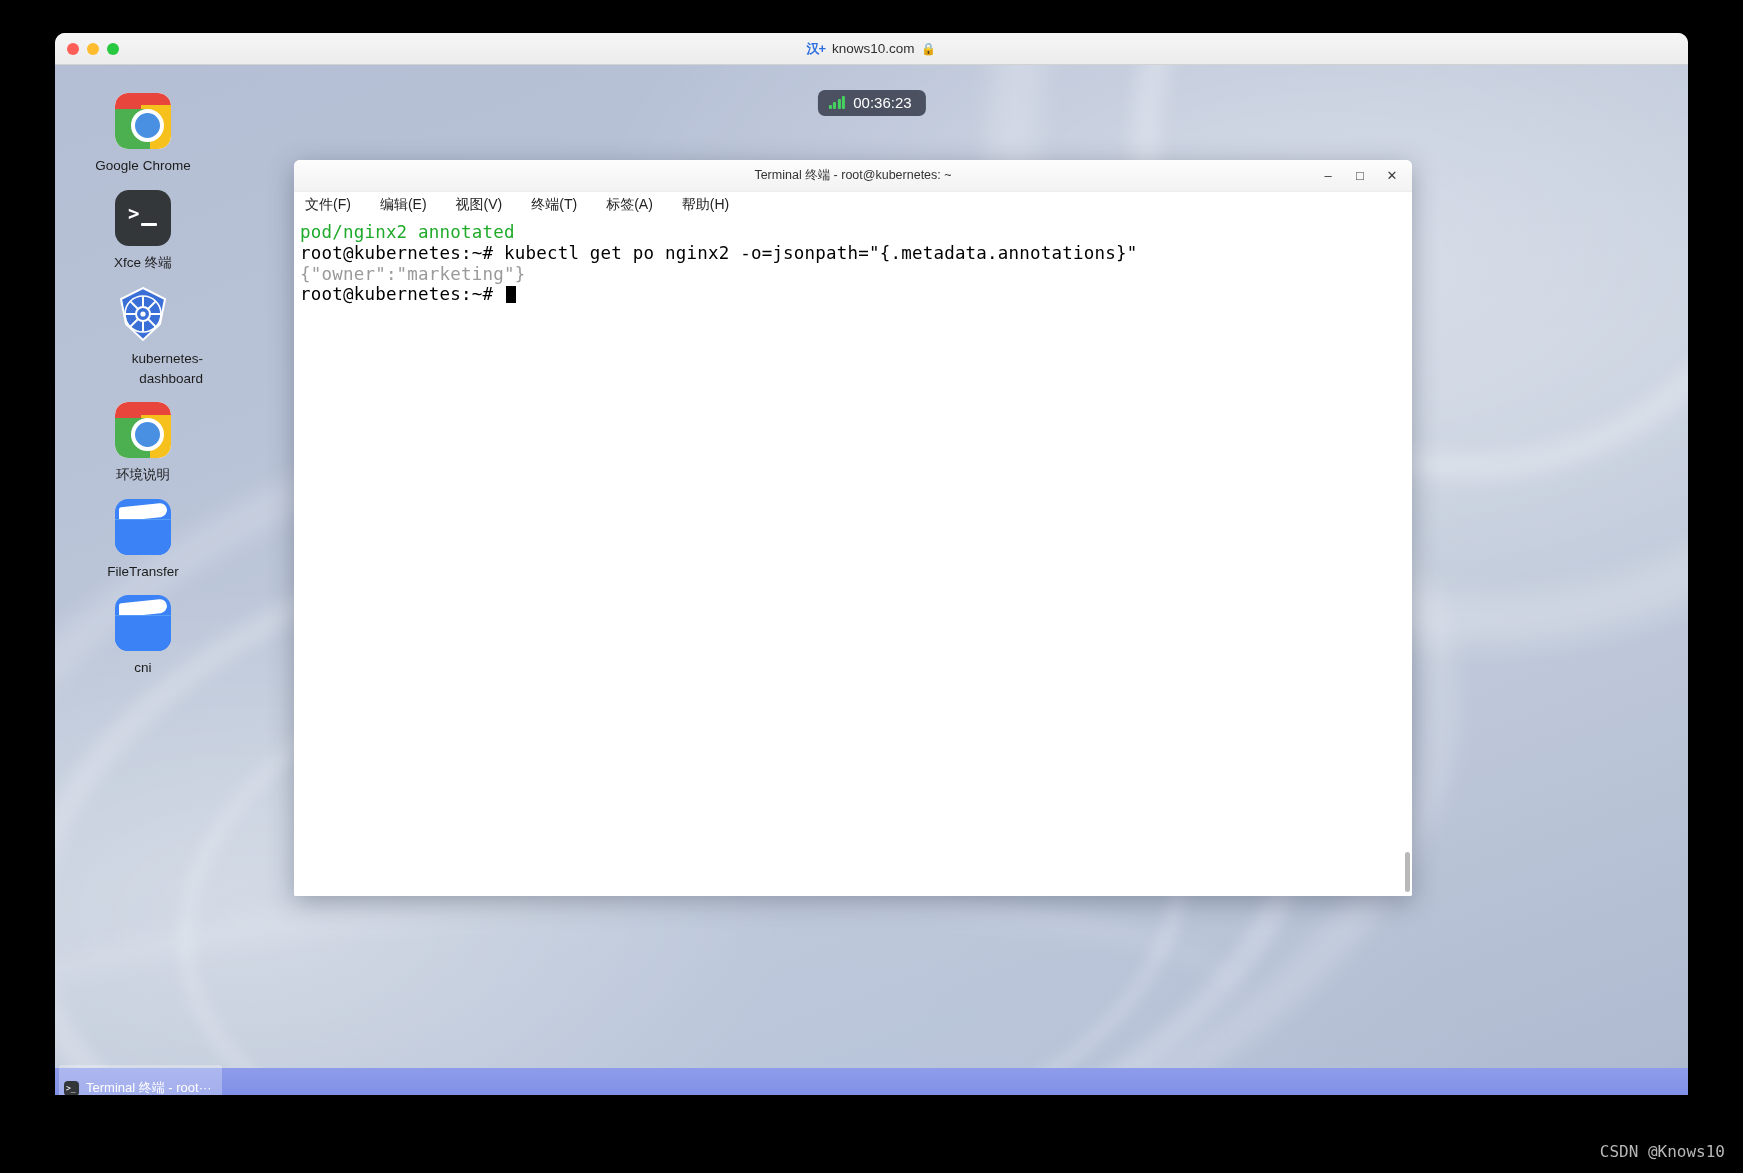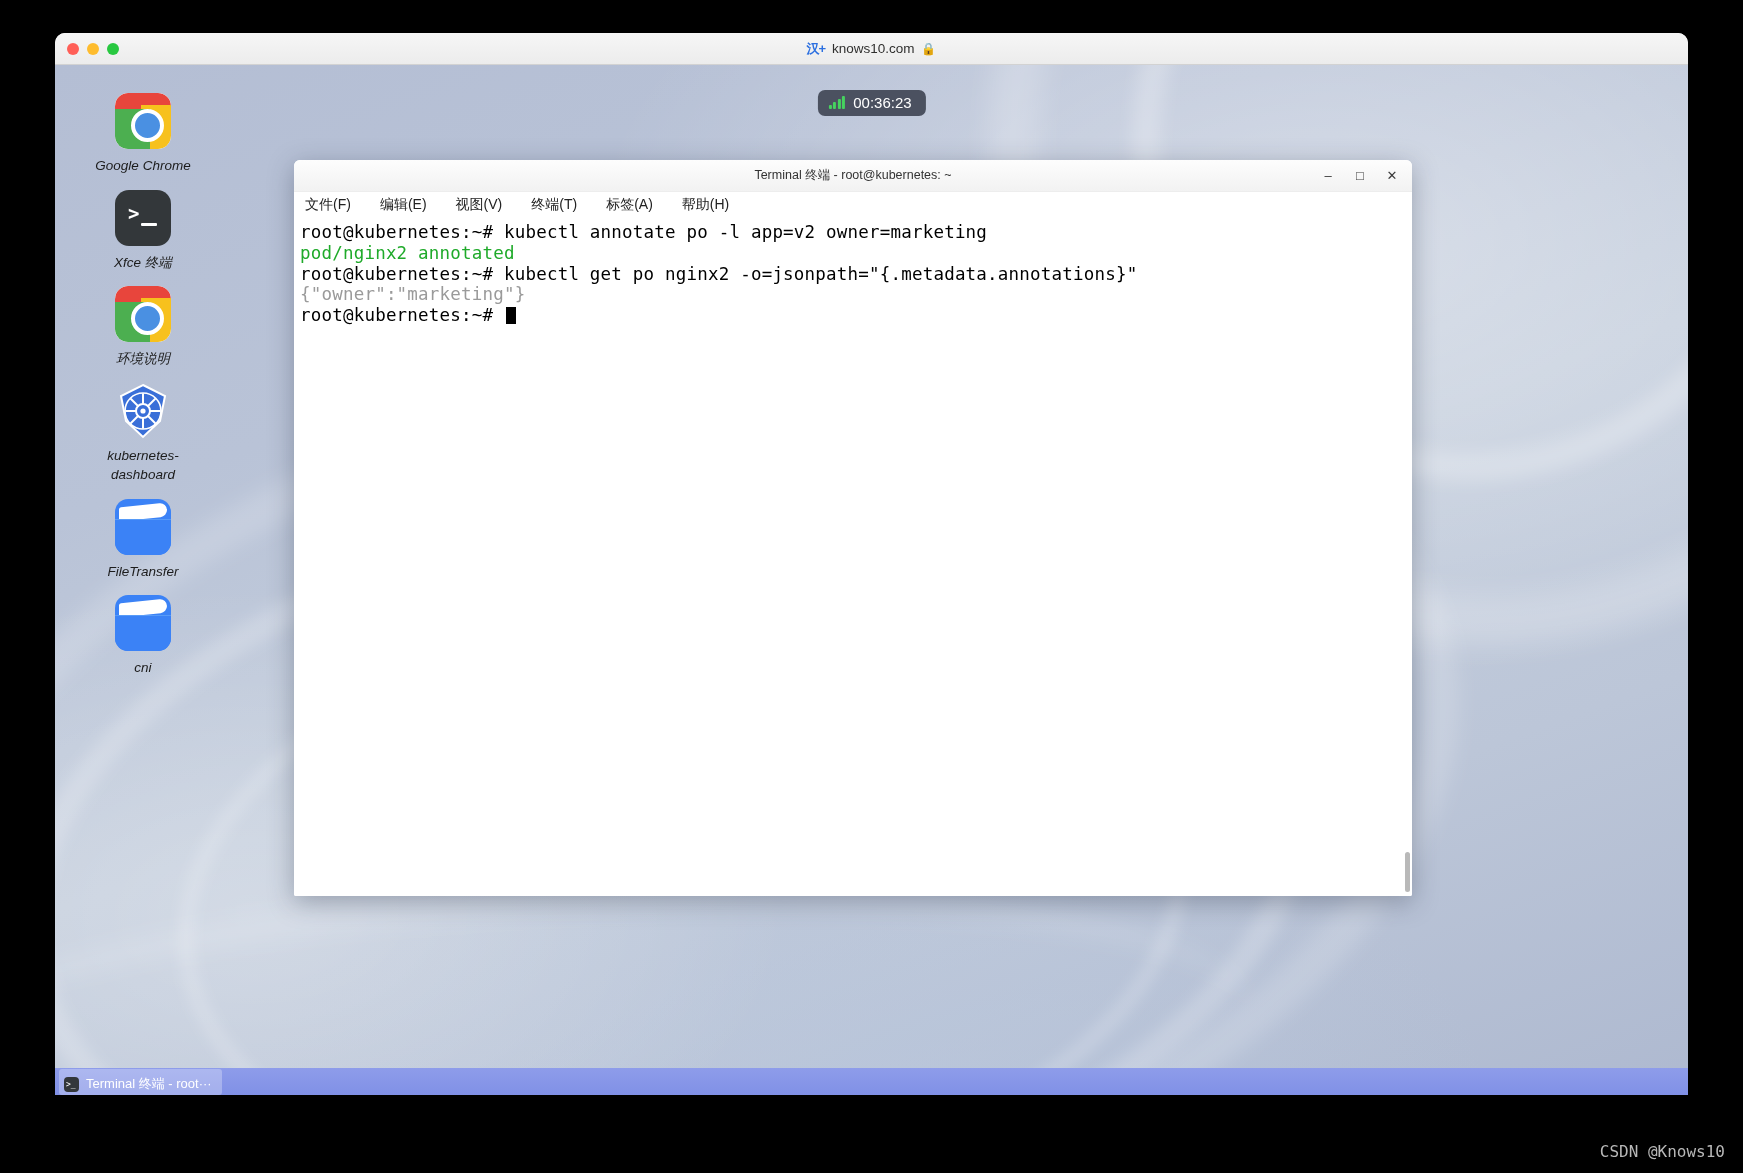--- a/index.html
+++ b/index.html
@@ -189,25 +189,24 @@
   }
   .icon-art {
     width: 56px;
     height: 56px;
     position: relative;
     margin-bottom: 7px;
   }
   .icon-label {
     font-size: 13.5px;
     color: #1c1c1c;
-    text-align: center;
+    text-align: right;
     line-height: 1.45;
     max-width: 120px;
     word-wrap: break-word;
-    font-style: italic;
   }
 
   
   .chrome {
     width: 56px; height: 56px;
     border-radius: 13px;
     overflow: hidden;
     position: relative;
     background: #f3f3f1;
   }
@@ -403,21 +402,21 @@
     display: flex;
     align-items: center;
     padding-left: 4px;
     box-sizing: border-box;
   }
   .task-button {
     display: flex;
     align-items: center;
     gap: 7px;
     height: 22px;
-    padding: 4px 10px 0 5px;
+    padding: 12px 10px 0 5px;
     background: rgba(255,255,255,0.28);
     border-radius: 3px;
     cursor: pointer;
     max-width: 190px;
   }
   .task-icon {
     width: 15px; height: 15px;
     border-radius: 4px;
     background: #33373a;
     position: relative;
@@ -504,32 +503,20 @@
         </div>
 
         <div class="desktop-icon">
           <div class="icon-art">
             <div class="term-icon">
               <span class="prompt">&gt;</span>
               <span class="underline"></span>
             </div>
           </div>
           <div class="icon-label">Xfce 终端</div>
-        </div>
-
-        <div class="desktop-icon">
-          <div class="icon-art">
-            <div class="chrome">
-              <div class="q-red"></div>
-              <div class="q-yellow"></div>
-              <div class="q-green"></div>
-              <div class="ring"></div>
-            </div>
-          </div>
-          <div class="icon-label">环境说明</div>
         </div>
 
         <div class="desktop-icon">
           <div class="icon-art">
             <svg class="k8s" viewBox="0 0 56 56" xmlns="http://www.w3.org/2000/svg">
               <polygon points="28,2 50,13 45,38 28,54 11,38 6,13" fill="#3a6fd8" stroke="#ffffff" stroke-width="2"></polygon>
               <circle cx="28" cy="28" r="7" fill="none" stroke="#ffffff" stroke-width="2"></circle>
               <circle cx="28" cy="28" r="2.6" fill="#ffffff"></circle>
               <g stroke="#ffffff" stroke-width="2" stroke-linecap="round">
                 <line x1="28" y1="11" x2="28" y2="21"></line>
@@ -540,20 +527,32 @@
                 <line x1="33" y1="33" x2="40" y2="40"></line>
                 <line x1="40" y1="16" x2="33" y2="23"></line>
                 <line x1="23" y1="33" x2="16" y2="40"></line>
               </g>
               <circle cx="28" cy="28" r="18" fill="none" stroke="#ffffff" stroke-width="1.6"></circle>
             </svg>
           </div>
           <div class="icon-label">kubernetes-dashboard</div>
         </div>
 
+        <div class="desktop-icon">
+          <div class="icon-art">
+            <div class="chrome">
+              <div class="q-red"></div>
+              <div class="q-yellow"></div>
+              <div class="q-green"></div>
+              <div class="ring"></div>
+            </div>
+          </div>
+          <div class="icon-label">环境说明</div>
+        </div>
+
 
         <div class="desktop-icon">
           <div class="icon-art">
             <div class="folder">
               <div class="flap"></div>
               <div class="body"></div>
             </div>
           </div>
           <div class="icon-label">FileTransfer</div>
         </div>
@@ -584,21 +583,20 @@
         <div class="term-menubar">
           <span class="menu-item">文件(F)</span>
           <span class="menu-item">编辑(E)</span>
           <span class="menu-item">视图(V)</span>
           <span class="menu-item">终端(T)</span>
           <span class="menu-item">标签(A)</span>
           <span class="menu-item">帮助(H)</span>
         </div>
 
         <div class="term-body">
-          <div class="term-line">root@kubernetes:~# kubectl annotate po -l app=v2 owner=marketing</div>
           <div class="term-line green">pod/nginx2 annotated</div>
           <div class="term-line">root@kubernetes:~# kubectl get po nginx2 -o=jsonpath="{.metadata.annotations}"</div>
           <div class="term-line gray">{"owner":"marketing"}</div>
           <div class="term-line"><span>root@kubernetes:~# </span><span class="cursor-block"></span></div>
           <div class="term-scrollbar"></div>
         </div>
 
       </div>
 
       <div class="taskbar">

